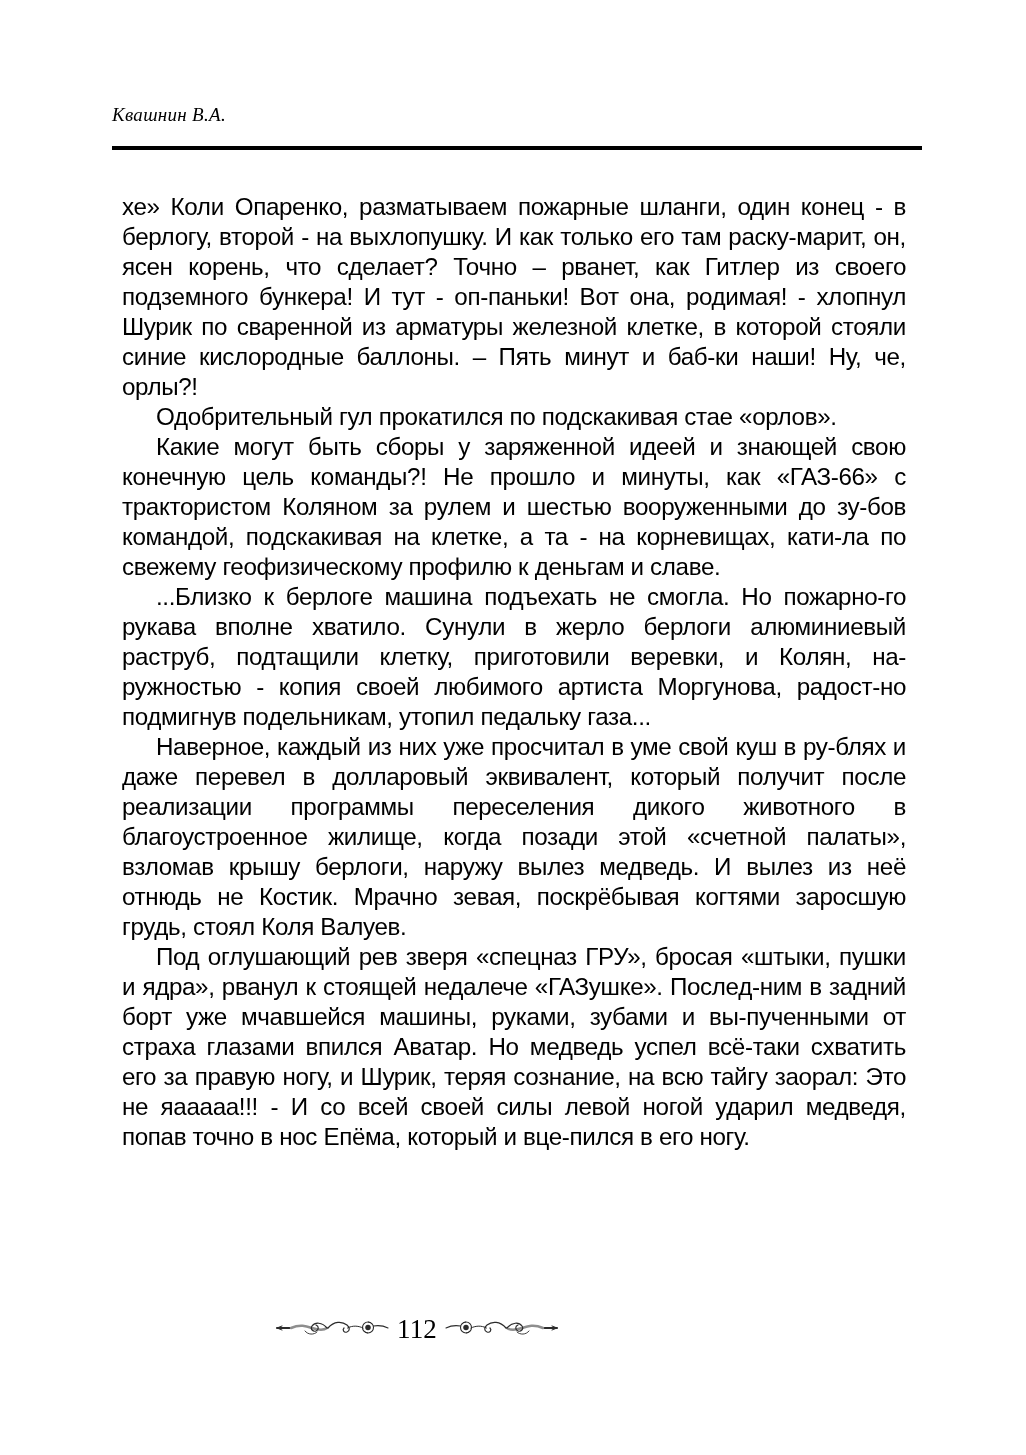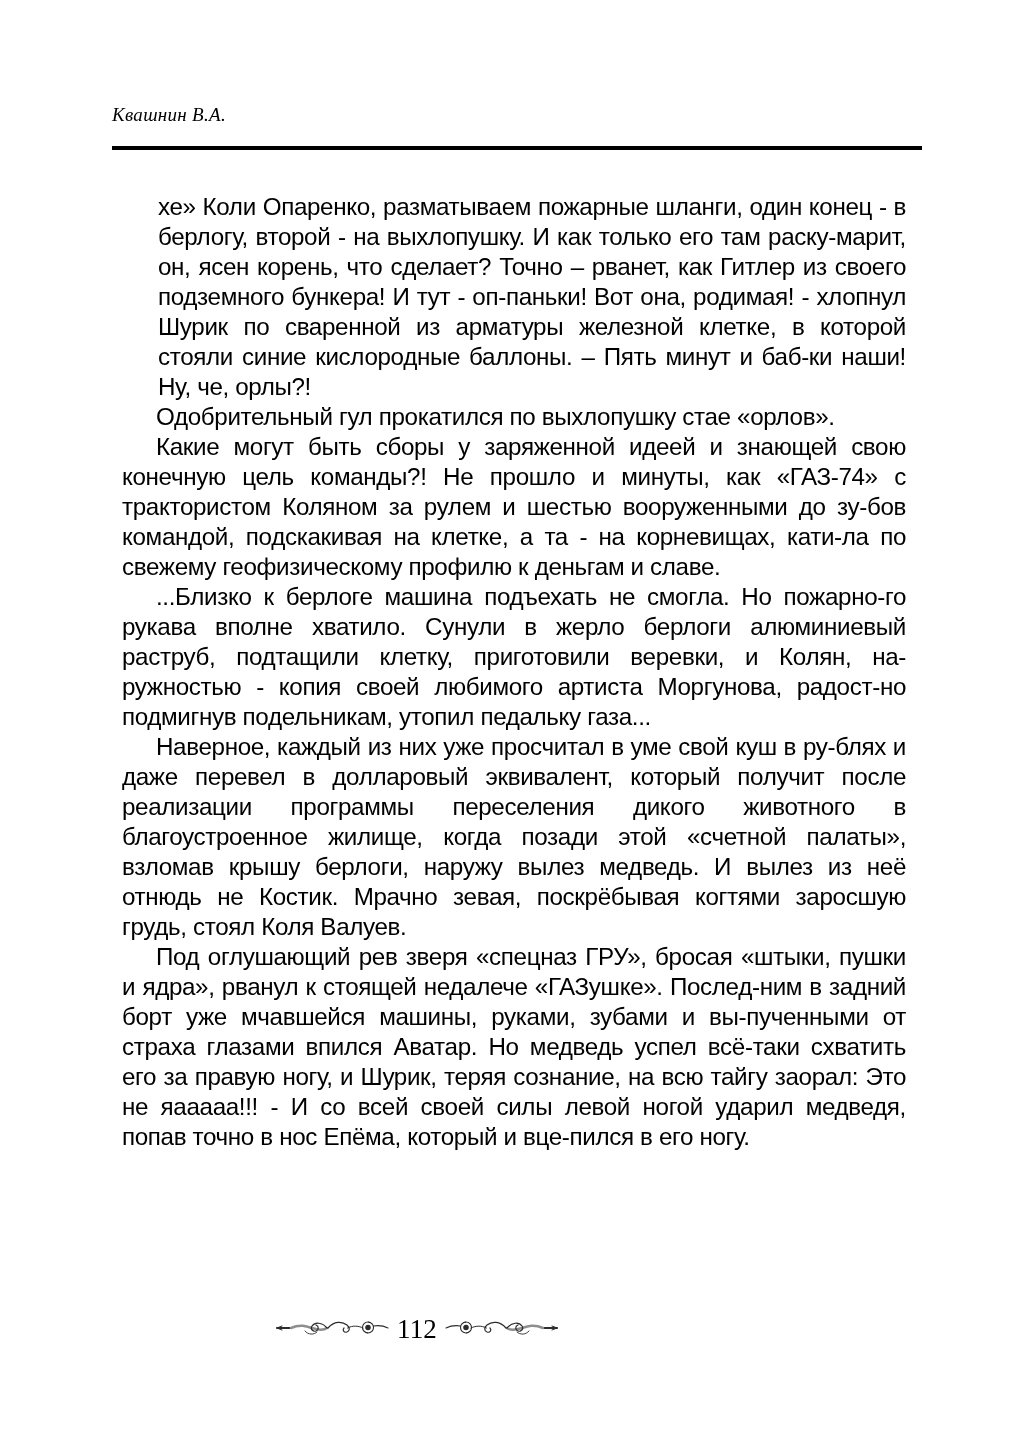--- a/index.html
+++ b/index.html
@@ -68,21 +68,20 @@
     letter-spacing: -0.35px;
     word-spacing: 0px;
     color: #000000;
     hyphens: none;
   }
   .para.indent {
     text-indent: 34px;
   }
   .para.nohang {
     text-indent: 0;
-    margin-left: 36px;
   }
 
   
   .footer {
     position: absolute;
     left: 0;
     top: 1300px;
     width: 834px;
     height: 56px;
     display: flex;
@@ -114,22 +113,22 @@
 
 <div class="page">
 
   <div class="running-head">
     <div class="running-head-text">Квашнин В.А.</div>
   </div>
   <div class="head-rule"></div>
 
   <div class="textblock">
     <p class="para nohang">хе» Коли Опаренко, разматываем пожарные шланги, один конец - в берлогу, второй - на выхлопушку. И как только его там раску-марит, он, ясен корень, что сделает? Точно – рванет, как Гитлер из своего подземного бункера! И тут - оп-паньки! Вот она, родимая! - хлопнул Шурик по сваренной из арматуры железной клетке, в которой стояли синие кислородные баллоны. – Пять минут и баб-ки наши! Ну, че, орлы?!</p>
-    <p class="para indent">Одобрительный гул прокатился по выхлопушку стае «орлов».</p>
-    <p class="para indent">Какие могут быть сборы у заряженной идеей и знающей свою конечную цель команды?! Не прошло и минуты, как «ГАЗ-74» с трактористом Коляном за рулем и шестью вооруженными до зу-бов командой, подскакивая на клетке, а та - на корневищах, кати-ла по свежему геофизическому профилю к деньгам и славе.</p>
+    <p class="para indent">Одобрительный гул прокатился по подскакивая стае «орлов».</p>
+    <p class="para indent">Какие могут быть сборы у заряженной идеей и знающей свою конечную цель команды?! Не прошло и минуты, как «ГАЗ-66» с трактористом Коляном за рулем и шестью вооруженными до зу-бов командой, подскакивая на клетке, а та - на корневищах, кати-ла по свежему геофизическому профилю к деньгам и славе.</p>
     <p class="para indent">...Близко к берлоге машина подъехать не смогла. Но пожарно-го рукава вполне хватило. Сунули в жерло берлоги алюминиевый раструб, подтащили клетку, приготовили веревки, и Колян, на-ружностью - копия своей любимого артиста Моргунова, радост-но подмигнув подельникам, утопил педальку газа...</p>
     <p class="para indent">Наверное, каждый из них уже просчитал в уме свой куш в ру-блях и даже перевел в долларовый эквивалент, который получит после реализации программы переселения дикого животного в благоустроенное жилище, когда позади этой «счетной палаты», взломав крышу берлоги, наружу вылез медведь. И вылез из неё отнюдь не Костик. Мрачно зевая, поскрёбывая когтями заросшую грудь, стоял Коля Валуев.</p>
     <p class="para indent">Под оглушающий рев зверя «спецназ ГРУ», бросая «штыки, пушки и ядра», рванул к стоящей недалече «ГАЗушке». Послед-ним в задний борт уже мчавшейся машины, руками, зубами и вы-пученными от страха глазами впился Аватар. Но медведь успел всё-таки схватить его за правую ногу, и Шурик, теряя сознание, на всю тайгу заорал:  Это не яааааа!!! - И со всей своей силы левой ногой ударил медведя, попав точно в нос Епёма, который и вце-пился в его ногу.</p>
   </div>
 
   <div class="footer">
     <div class="orn-wrap">
 
       <svg class="orn-svg" width="120" height="34" viewBox="0 0 240 68">
         <g fill="none" stroke="#2b2b2b" stroke-width="2.4" stroke-linecap="round">

